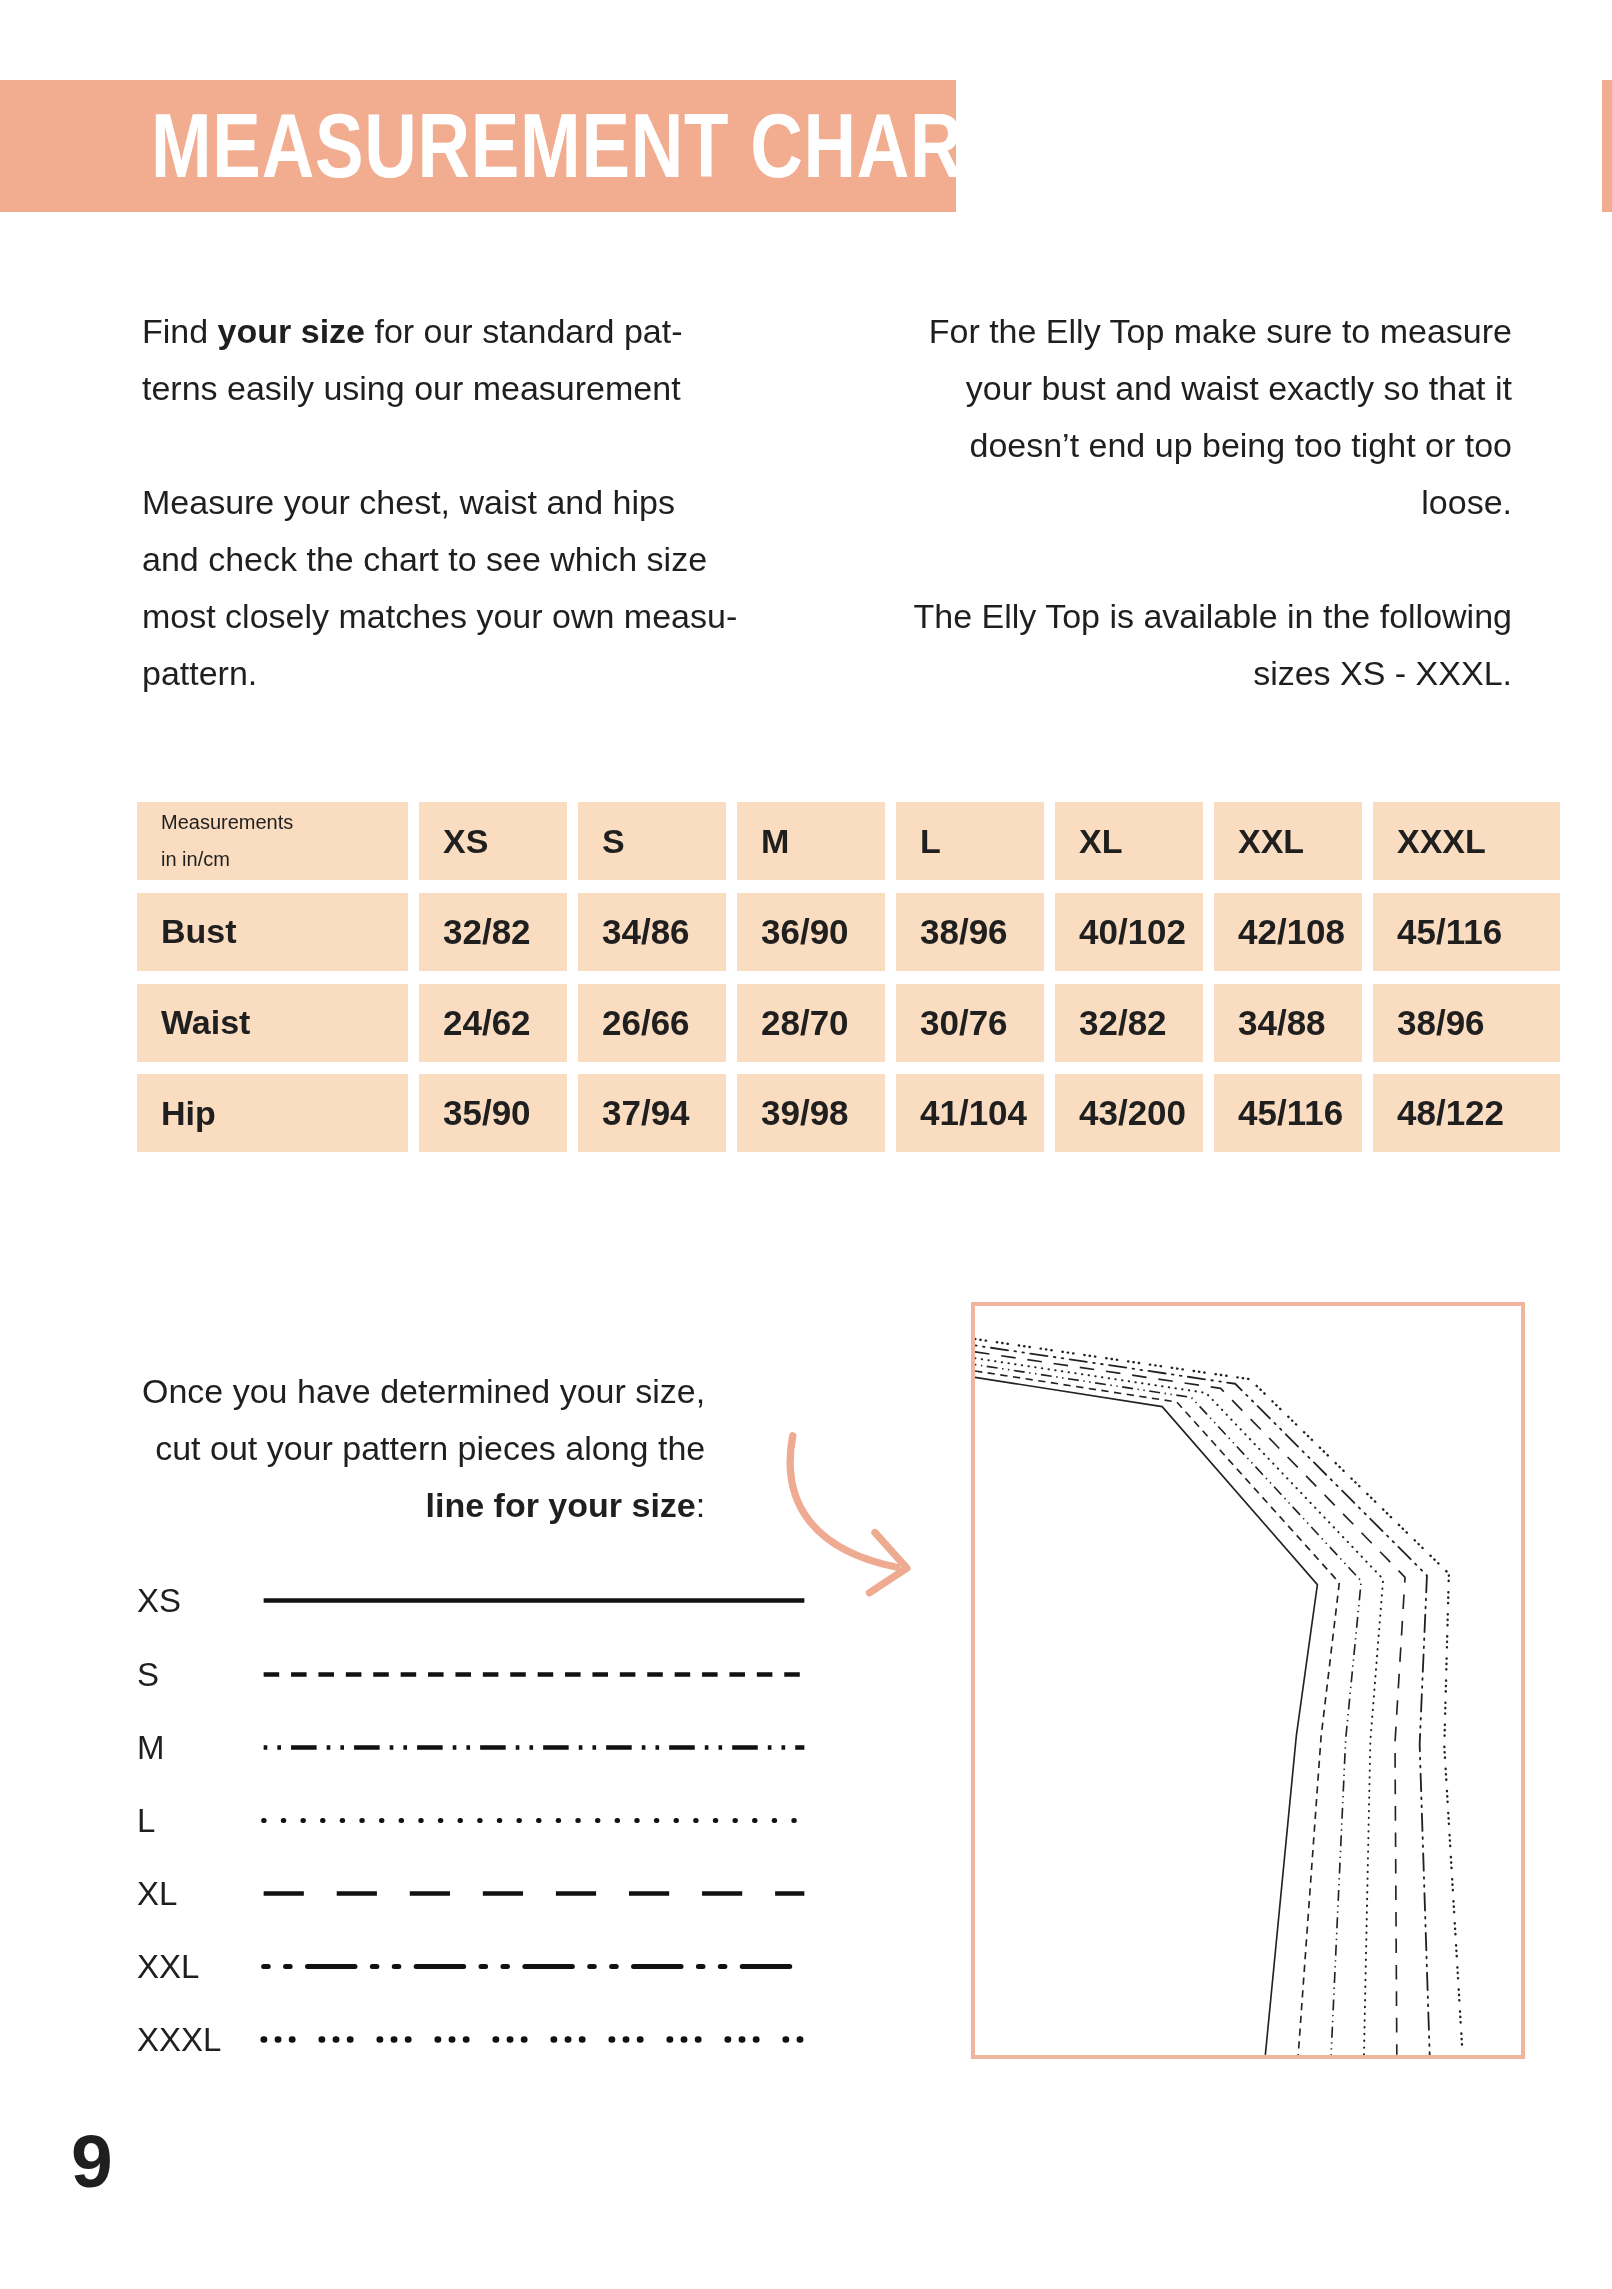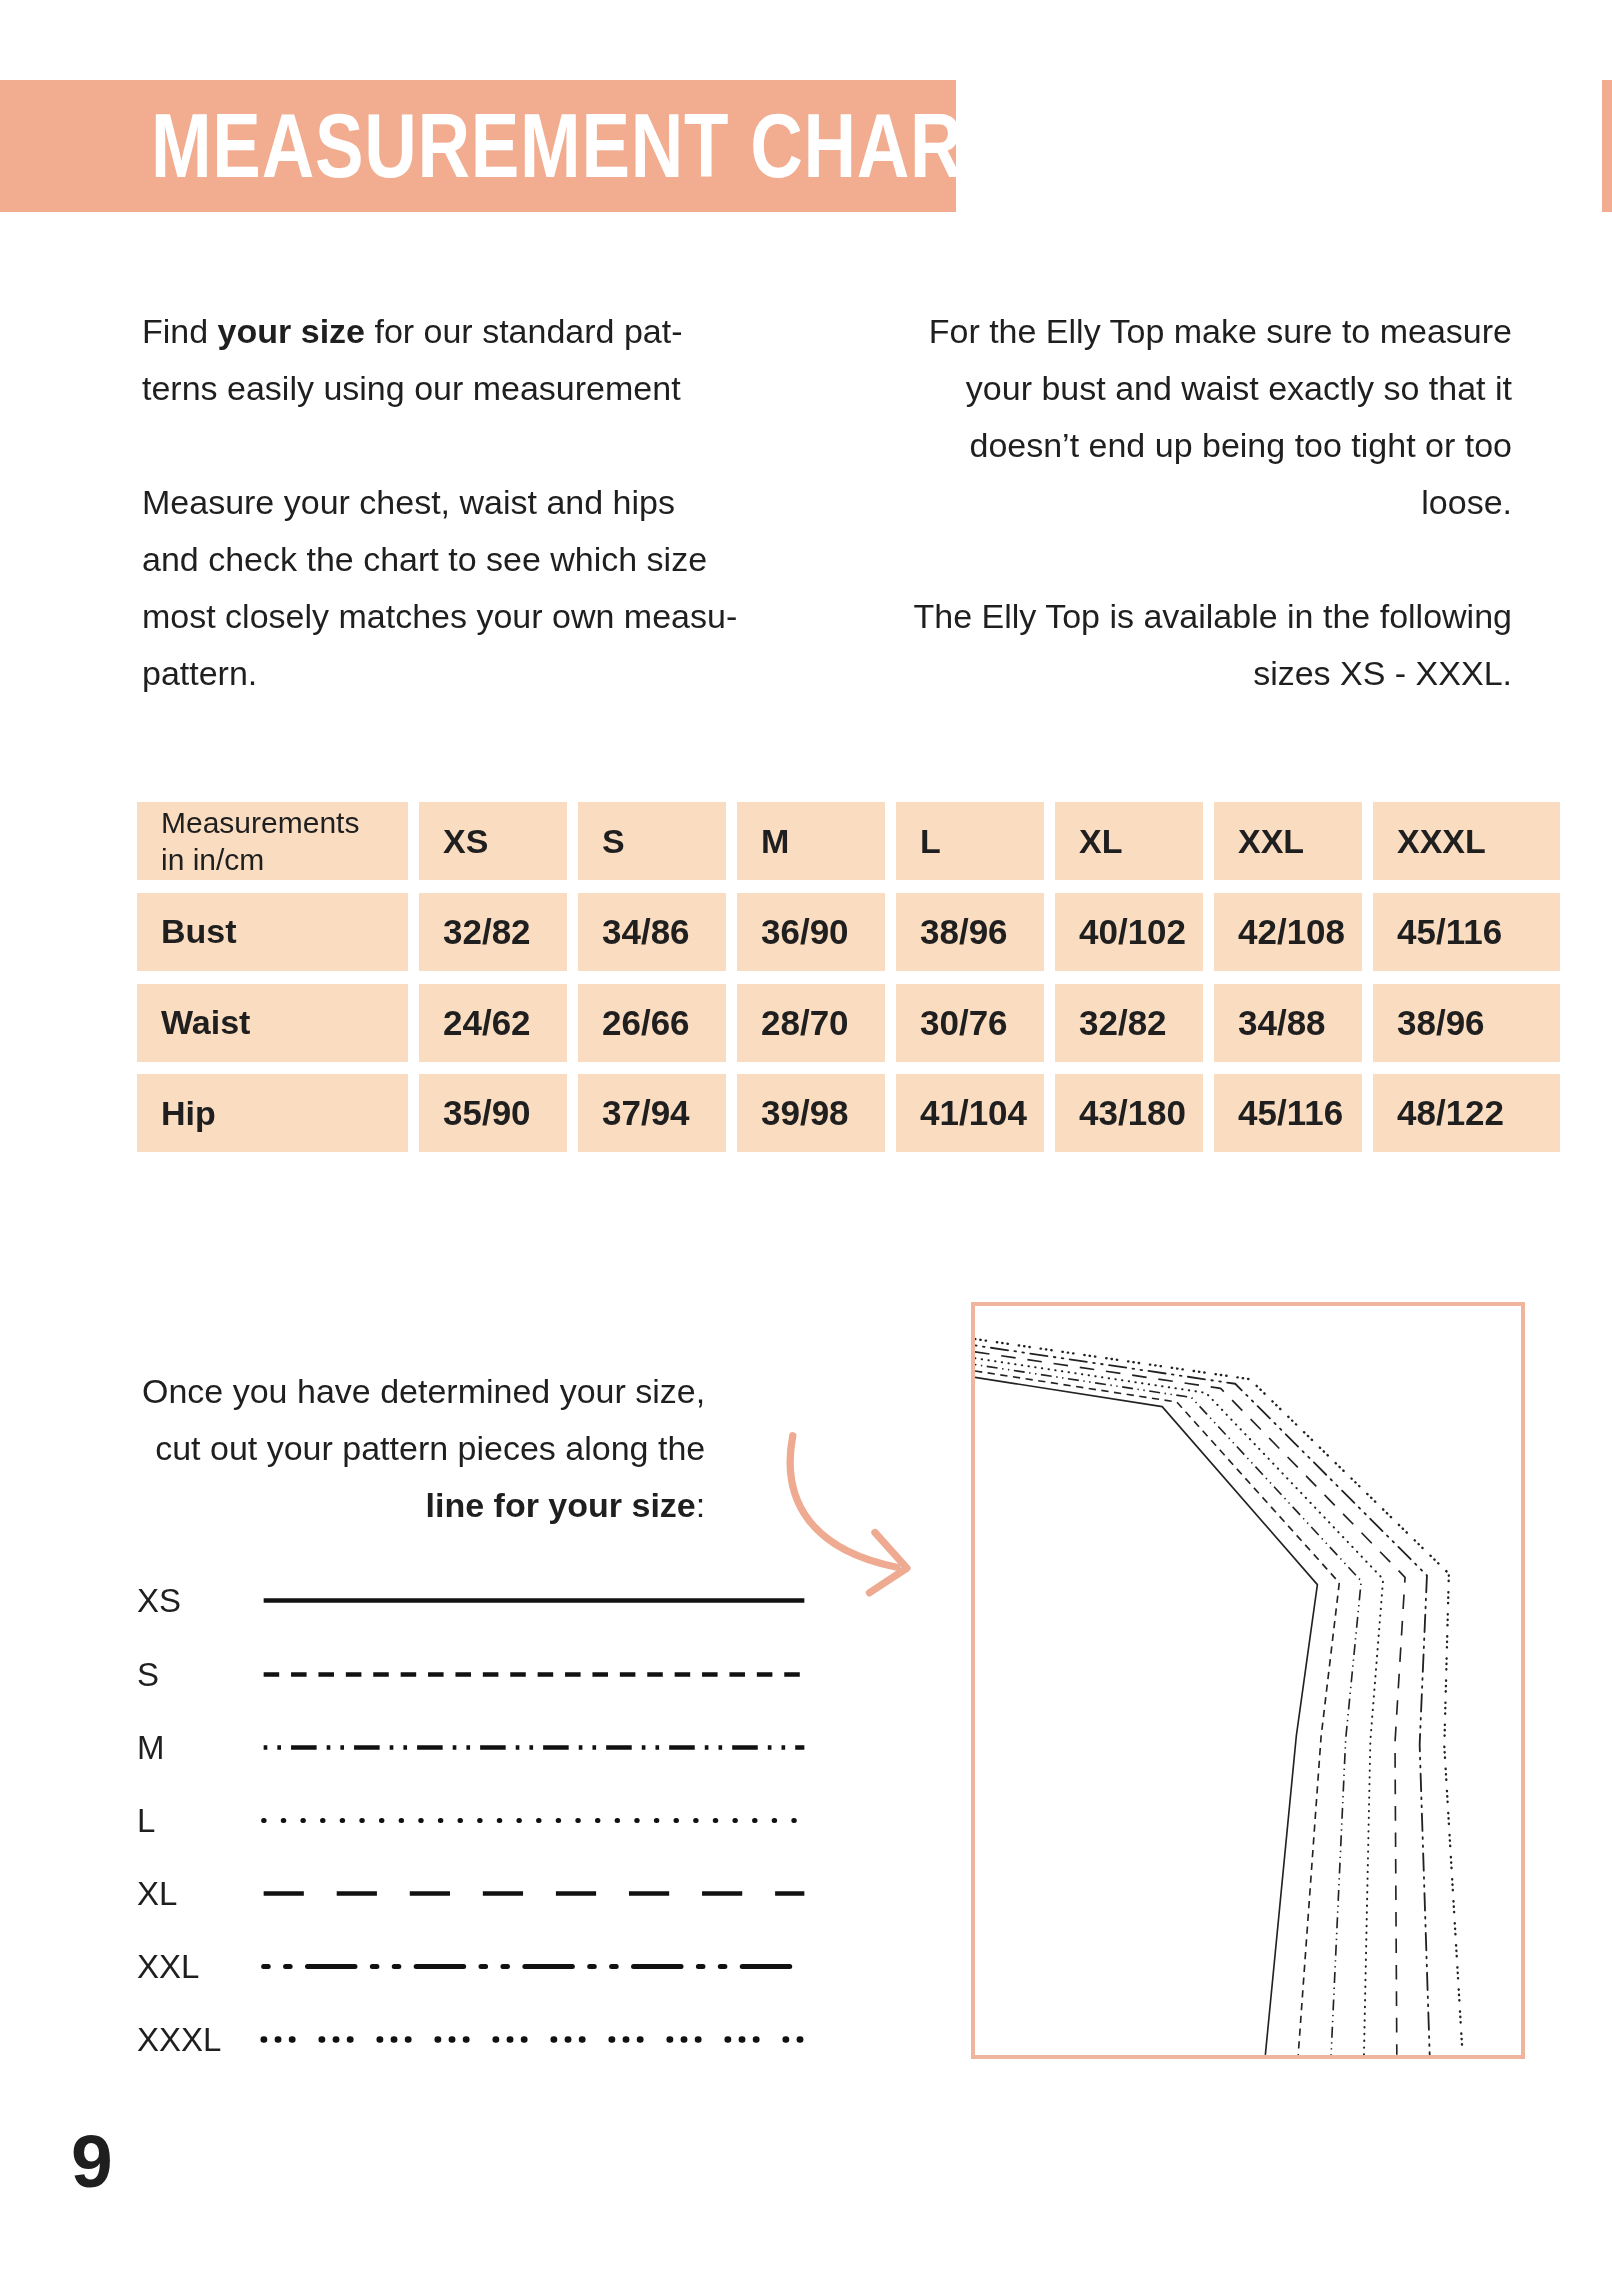--- a/index.html
+++ b/index.html
@@ -17,21 +17,21 @@
   .col-right{left:836px;top:303px;width:676px;text-align:right;}
   .tline{height:57px;white-space:nowrap;}
   .tline.spacer{height:57px;}
   .b{font-weight:bold;}
   
   .sizetable{position:absolute;left:137px;top:802px;display:grid;
              grid-template-columns:271px repeat(6,148px) 187px;
              grid-auto-rows:78px;column-gap:11px;row-gap:12.8px;}
   .cell{background:var(--cell);display:flex;align-items:center;padding-left:24px;box-sizing:border-box;}
   .cell.corner{flex-direction:column;align-items:flex-start;justify-content:center;
-               font-size:30px;line-height:37px;}
+               font-size:20px;line-height:37px;}
   .cell.sizehead{font-weight:bold;font-size:34px;}
   .cell.rowlabel{font-weight:bold;font-size:34px;}
   .cell.value{font-size:35px;font-weight:bold;}
   
   .cutnote{position:absolute;left:142px;top:1363px;font-size:34px;line-height:57px;text-align:right;}
   
   .legendrow{position:absolute;left:137px;width:676px;height:55px;display:flex;align-items:center;}
   .legendlabel{font-size:33px;width:123px;flex:0 0 123px;}
   .legendline{display:block;}
   
@@ -97,21 +97,21 @@
       <div class="cell value">28/70</div>
       <div class="cell value">30/76</div>
       <div class="cell value">32/82</div>
       <div class="cell value">34/88</div>
       <div class="cell value">38/96</div>
       <div class="cell rowlabel">Hip</div>
       <div class="cell value">35/90</div>
       <div class="cell value">37/94</div>
       <div class="cell value">39/98</div>
       <div class="cell value">41/104</div>
-      <div class="cell value">43/180</div>
+      <div class="cell value">43/200</div>
       <div class="cell value">45/116</div>
       <div class="cell value">48/122</div>
     </div>
 
   <div class="cutnote">
     <div class="tline">Once you have determined your size,</div>
     <div class="tline">cut out your pattern pieces along the</div>
     <div class="tline"><span class="b">line for your size</span><span>:</span></div>
   </div>
 

